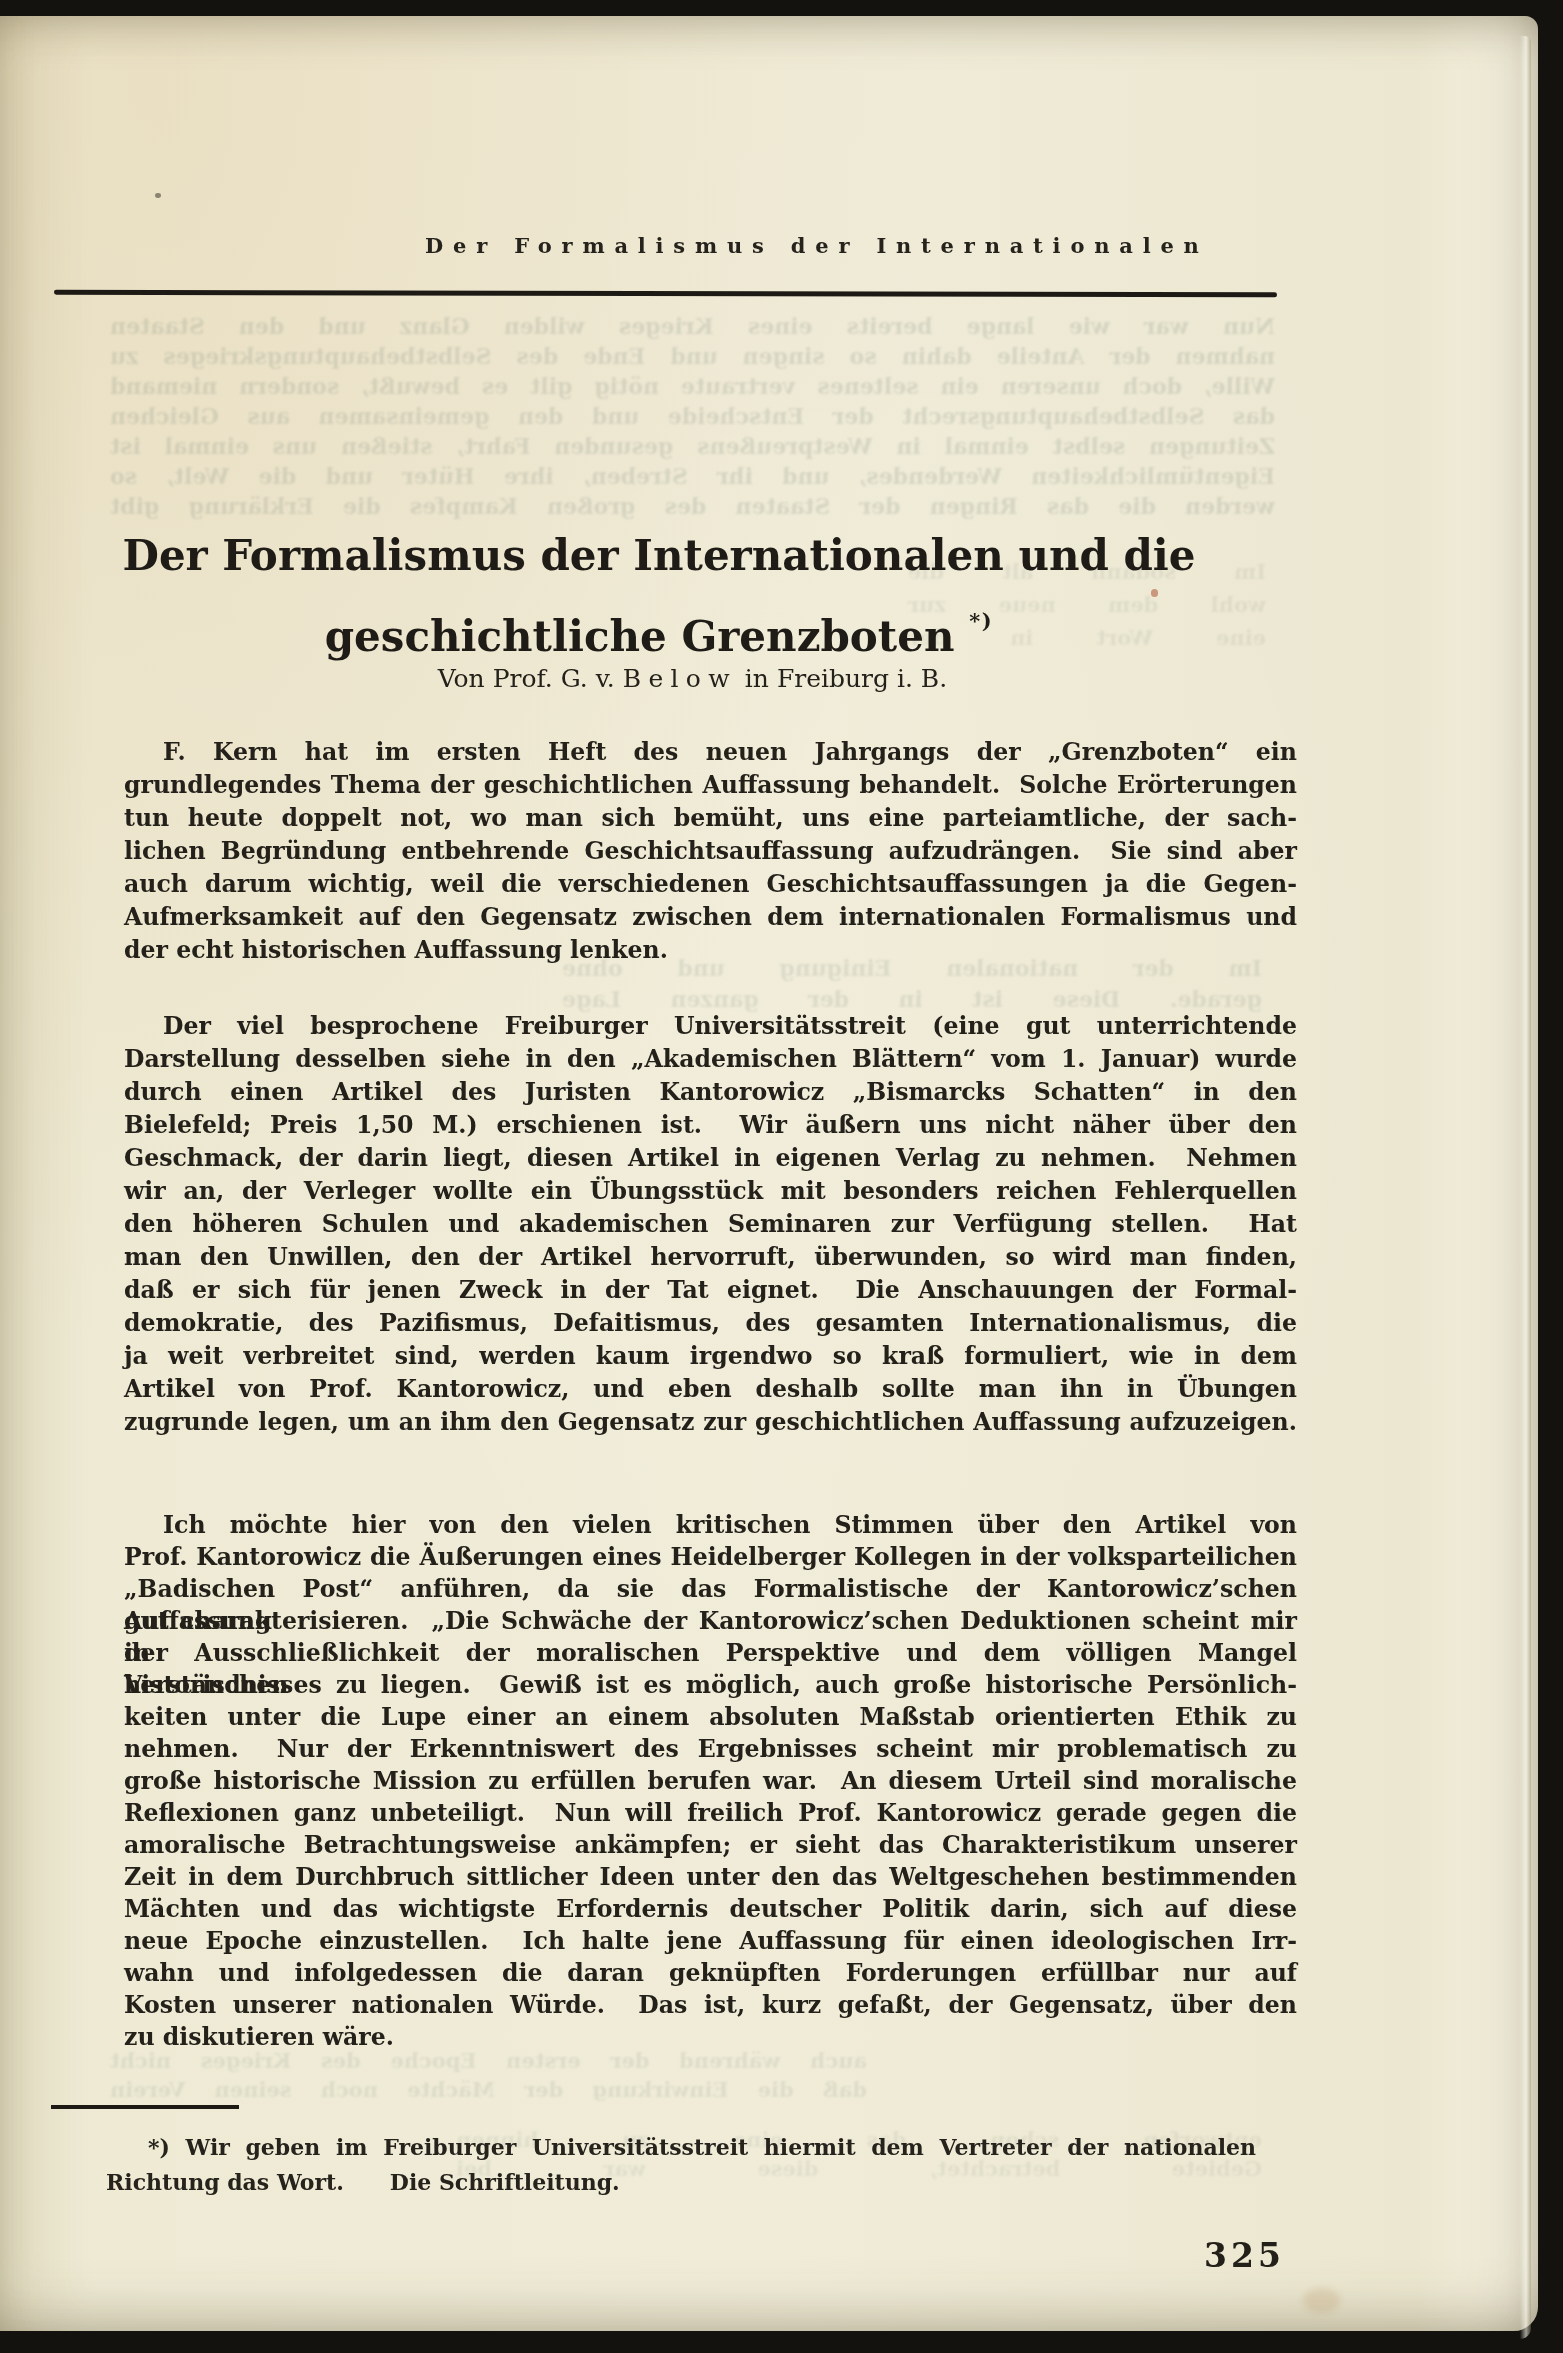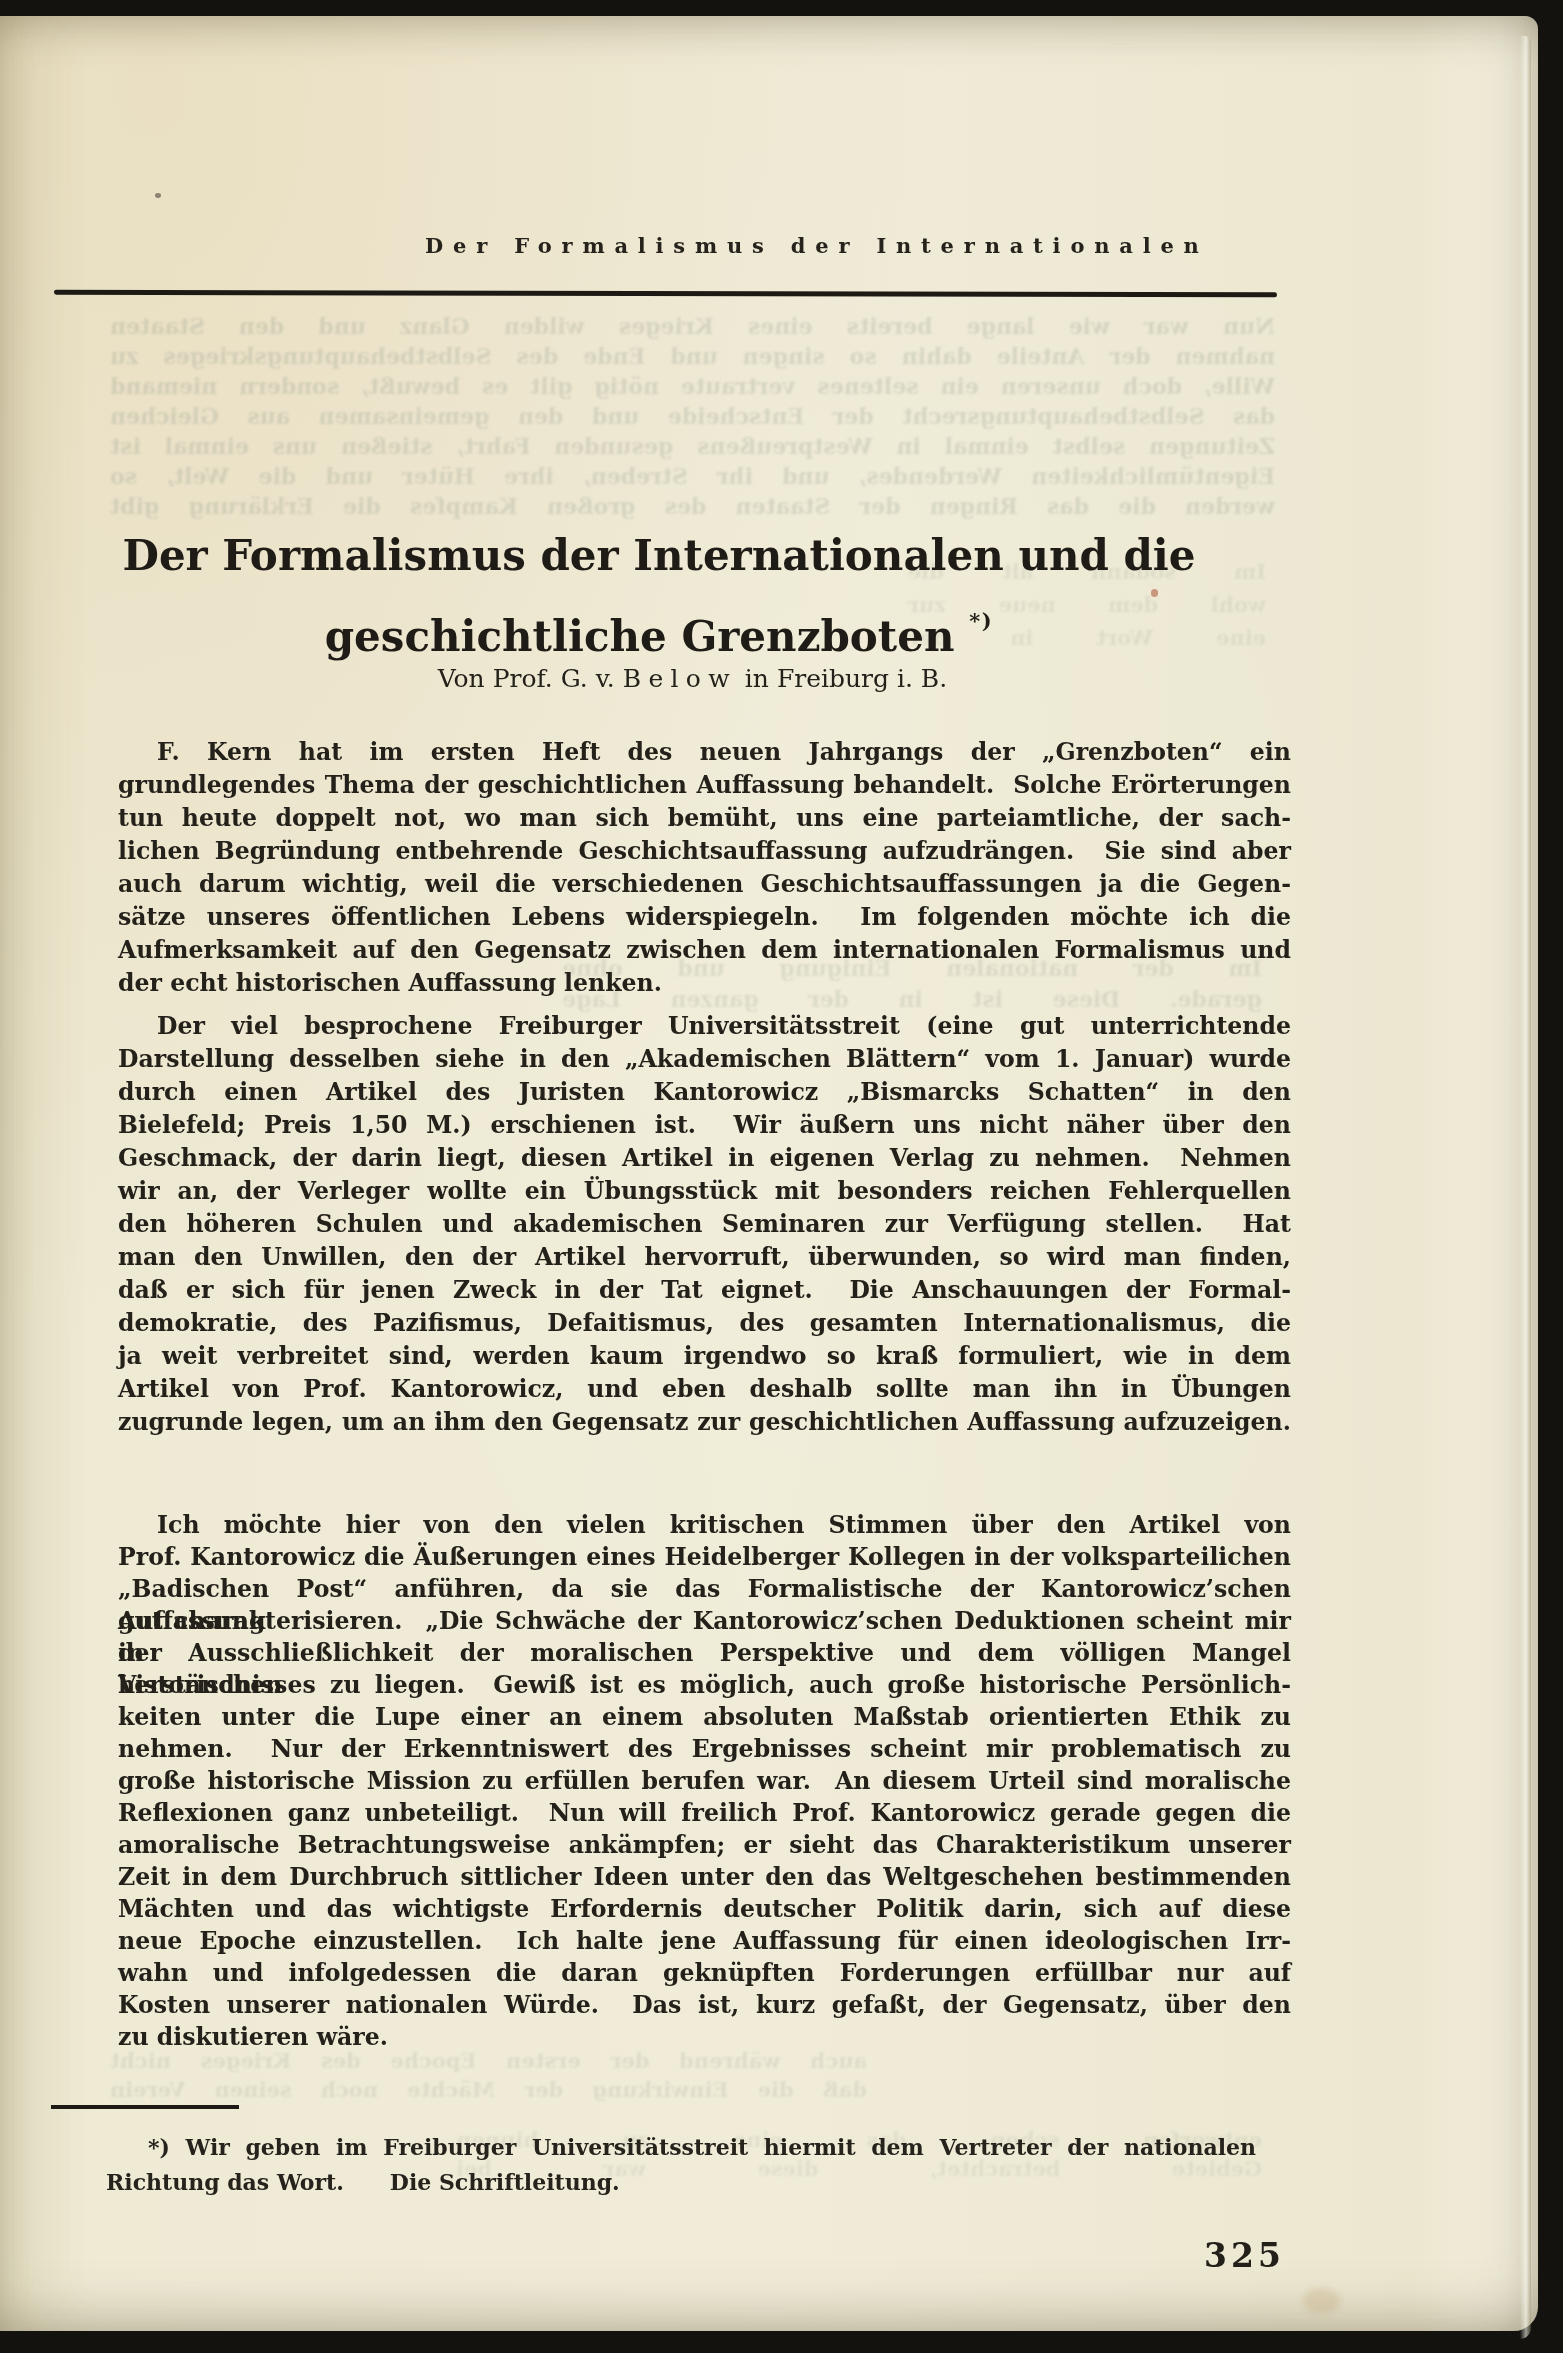--- a/index.html
+++ b/index.html
@@ -40,21 +40,21 @@
     position:absolute;left:89px;top:507px;width:1140px;text-align:center;
     font-size:42px;line-height:65px;font-weight:700;color:#1f1c17;
   }
   .title-block sup{font-size:0.5em;vertical-align:23px;letter-spacing:1.6px;}
   .byline{
     position:absolute;left:106px;top:648px;width:1173px;text-align:center;
     font-size:25px;font-weight:400;color:#24211b;
   }
   .byline .sp{letter-spacing:7.3px;}
   .para{
-    position:absolute;left:118px;width:1173px;
+    position:absolute;left:124px;width:1173px;
     font-size:23.6px;font-weight:700;color:#24211b;
   }
   .para .tline{
     text-align:justify;text-align-last:justify;
     height:33px;line-height:33px;white-space:pre-wrap;
   }
   .p3 .tline{height:32px;line-height:32px;}
   .para .tline.first{text-indent:39px;}
   .para .tline.last{text-align-last:left;}
   .para.justify-last .tline.last{text-align-last:justify;}
@@ -131,21 +131,20 @@
   </div>
 
   <div class="byline fr"><span>Von Prof. G. v. </span><span class="sp">Below</span><span> in Freiburg i. B.</span></div>
 
   <div class="para p1 fr" style="top:720px;">
       <div class="tline first">F. Kern hat im ersten Heft des neuen Jahrgangs der „Grenzboten“ ein</div>
       <div class="tline">grundlegendes Thema der geschichtlichen Auffassung behandelt.  Solche Erörterungen</div>
       <div class="tline">tun heute doppelt not, wo man sich bemüht, uns eine parteiamtliche, der sach-</div>
       <div class="tline">lichen Begründung entbehrende Geschichtsauffassung aufzudrängen.  Sie sind aber</div>
       <div class="tline">auch darum wichtig, weil die verschiedenen Geschichtsauffassungen ja die Gegen-</div>
-      <div class="tline">sätze unseres öffentlichen Lebens widerspiegeln.  Im folgenden möchte ich die</div>
       <div class="tline">Aufmerksamkeit auf den Gegensatz zwischen dem internationalen Formalismus und</div>
       <div class="tline last">der echt historischen Auffassung lenken.</div>
     </div>
   <div class="para p2 justify-last fr" style="top:994px;">
       <div class="tline first">Der viel besprochene Freiburger Universitätsstreit (eine gut unterrichtende</div>
       <div class="tline">Darstellung desselben siehe in den „Akademischen Blättern“ vom 1. Januar) wurde</div>
       <div class="tline">durch einen Artikel des Juristen Kantorowicz „Bismarcks Schatten“ in den</div>
       <div class="tline">Bielefeld; Preis 1,50 M.) erschienen ist.  Wir äußern uns nicht näher über den</div>
       <div class="tline">Geschmack, der darin liegt, diesen Artikel in eigenen Verlag zu nehmen.  Nehmen</div>
       <div class="tline">wir an, der Verleger wollte ein Übungsstück mit besonders reichen Fehlerquellen</div>

